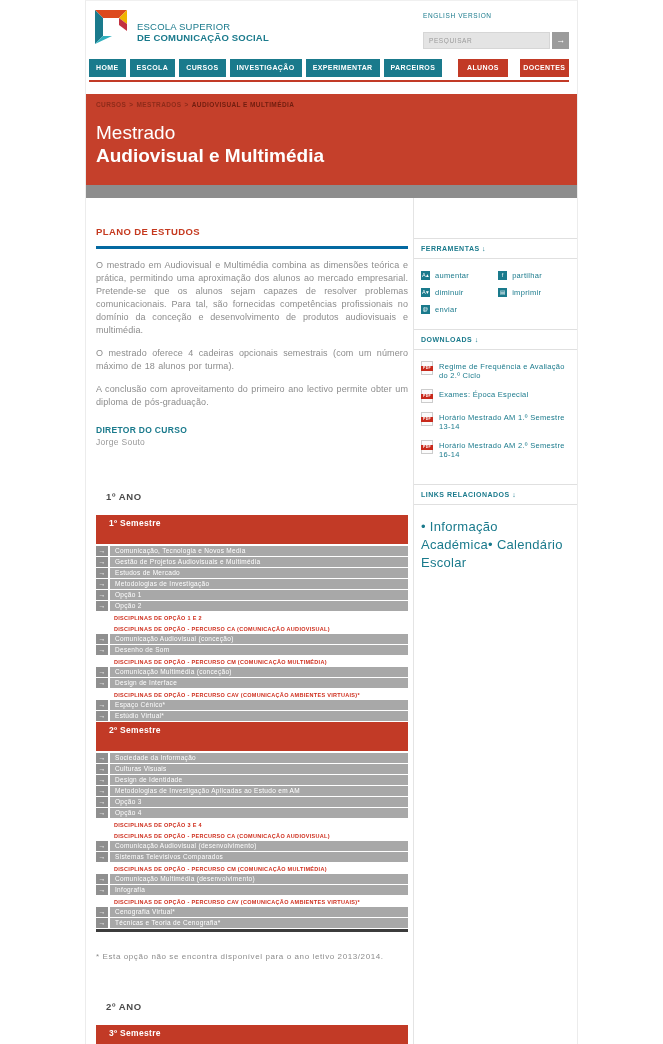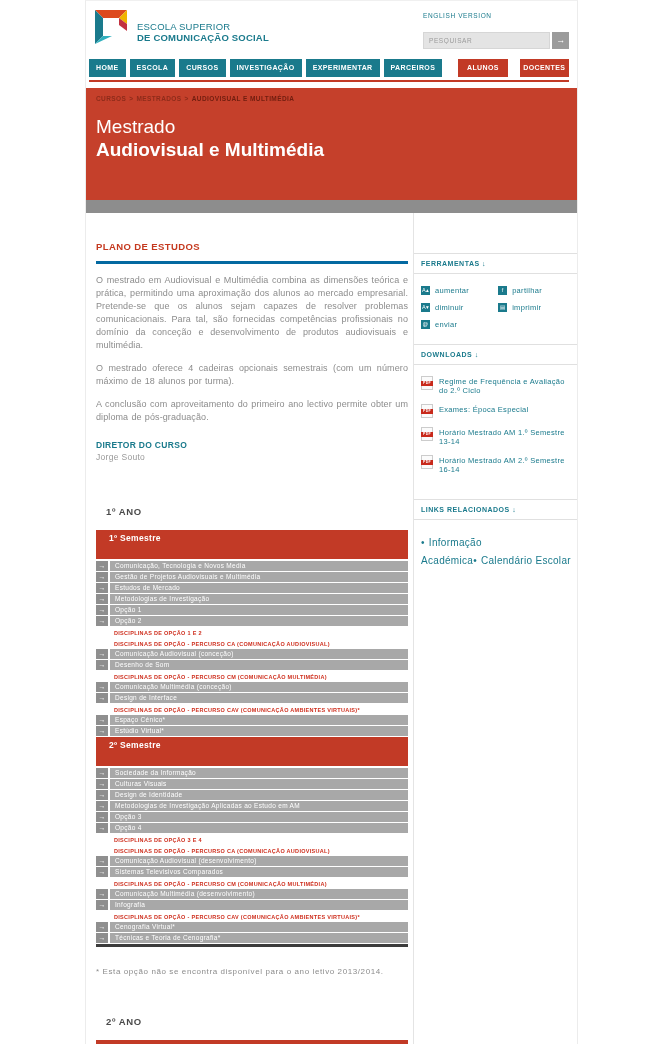--- a/index.html
+++ b/index.html
@@ -18,21 +18,21 @@
   .search-row{display:flex;gap:2px;}
   .search-input{width:118px;height:15px;background:#e4e4e4;border:1px solid #d6d6d6;font-size:6.5px;color:#555;padding:0 5px;letter-spacing:.6px;font-family:inherit;}
   .search-input::placeholder{color:#9b9b9b;}
   .search-btn{width:17px;height:17px;background:#9b9b9b;border:none;color:#fff;font-size:9px;line-height:17px;text-align:center;padding:0;cursor:pointer;}
   nav{display:flex;margin-top:9px;}
   .nav-btn{display:block;background:#1A7A8C;color:#fff;font-weight:bold;font-size:7px;letter-spacing:.4px;padding:0 7px;height:18px;line-height:18px;margin-right:4px;}
   .nav-btn.red{background:#C23A26;width:70px;text-align:center;padding:0;margin-right:0;margin-left:12px;}
   .red-rule{height:2px;background:#C23A26;margin-top:3px;}
 
   
-  .banner{background:#C5402B;height:112px;margin-top:6px;padding:7px 10px;box-sizing:border-box;}
+  .banner{background:#C5402B;height:91px;margin-top:12px;padding:7px 10px;box-sizing:border-box;}
   .breadcrumb{font-size:6.5px;font-weight:bold;color:#8E2B1A;letter-spacing:.4px;}
   .breadcrumb .sep{margin:0 3px;}
   .breadcrumb .crumb-last{color:#701D0F;}
   h1{margin:13px 0 0;color:#fff;font-weight:normal;}
   .t1,.t2{display:block;font-size:19px;line-height:23px;}
   .t2{font-weight:bold;}
   .gray-bar{height:13px;background:#8D8D8D;}
 
   
   .content{display:flex;align-items:stretch;}
@@ -58,21 +58,21 @@
 
   
   .side-sec-head{border-top:1px solid #e0e0e0;border-bottom:1px solid #e0e0e0;padding:6px 0 6px 7px;color:#1A7A8C;font-weight:bold;font-size:7px;letter-spacing:.5px;}
   .side-sec-body{padding:12px 6px 15px 7px;}
   .tools{display:grid;grid-template-rows:repeat(3,auto);grid-auto-flow:column;row-gap:8px;}
   .tool{display:flex;align-items:center;gap:5px;color:#1A7A8C;font-size:7.5px;letter-spacing:.3px;cursor:pointer;}
   .tool-icon{width:9px;height:9px;background:#1A7A8C;color:#fff;font-size:5.5px;line-height:9px;text-align:center;flex:none;}
   .dl-item{display:flex;gap:6px;margin-bottom:10px;color:#1A7A8C;font-size:7.5px;line-height:9px;letter-spacing:.3px;align-items:flex-start;cursor:pointer;}
   .pdf-icon{width:10px;height:12px;background:#fbfbfb;border:1px solid #ccc;position:relative;flex:none;margin-top:-1px;}
   .pdf-icon::after{content:"PDF";position:absolute;left:-1px;width:12px;top:4px;background:#C8291B;color:#fff;font-size:3.5px;font-weight:bold;text-align:center;line-height:5px;}
-  .link-item{color:#1A7A8C;font-size:10px;margin-bottom:9px;letter-spacing:.3px;cursor:pointer;}
+  .link-item{color:#1A7A8C;font-size:13px;margin-bottom:9px;letter-spacing:.3px;cursor:pointer;}
   .link-item .bullet{margin-right:4px;}
 </style>
 </head>
 <body>
 
 <div class="card">
 
   <header>
     <div class="logo-row">
       <a class="logo">

